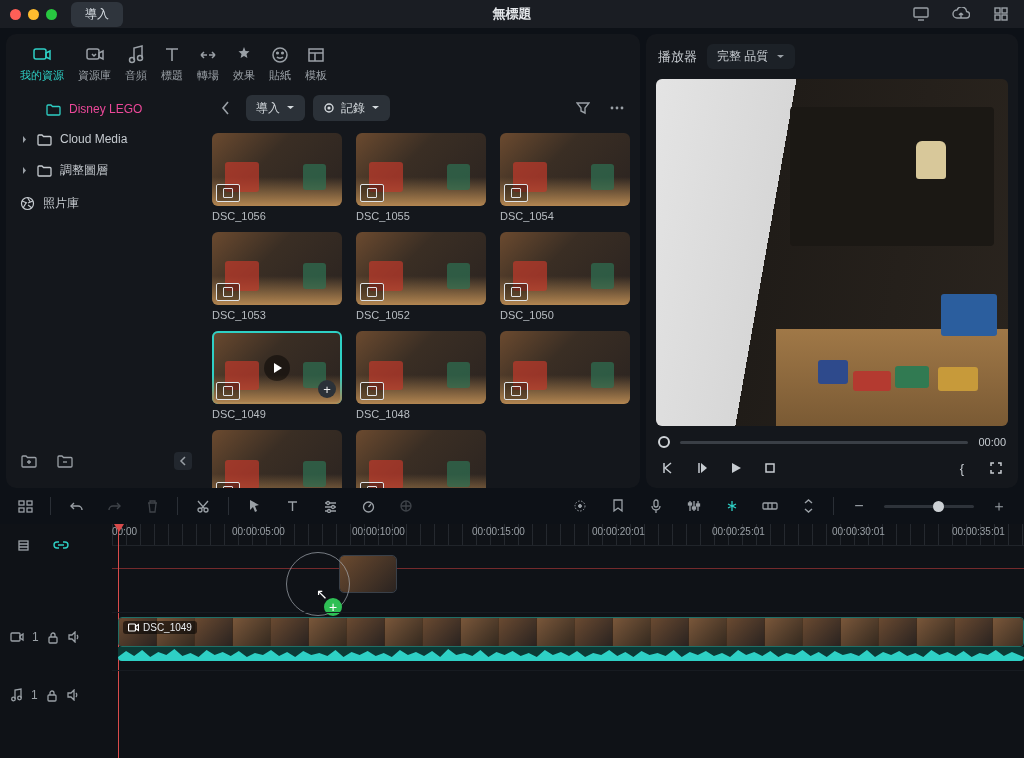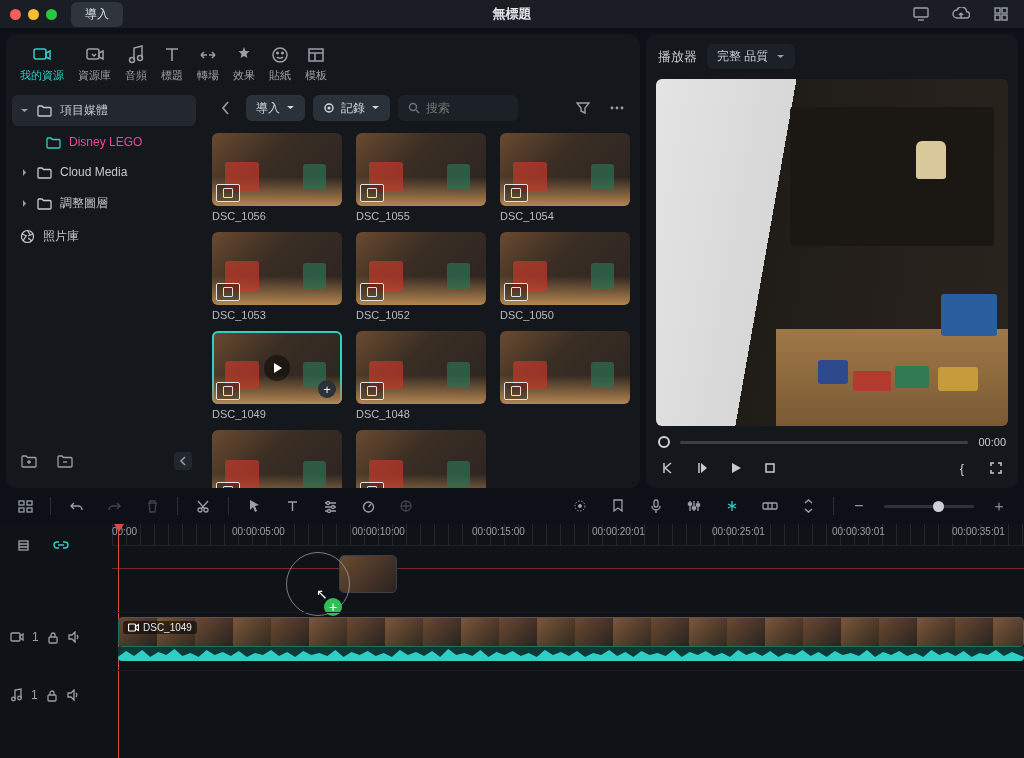--- a/index.html
+++ b/index.html
@@ -224,29 +224,20 @@
               <rect x="2" y="2" width="14" height="12"></rect>
               <path d="M2 6h14M8 6v8"></path>
             </svg>
           </span>
           <span>模板</span>
         </div>
       </div>
     <div class="media-body">
 
       <div class="tree">
-        <div class="treeItem sel">
-          <svg width="9" height="9" viewBox="0 0 9 9" fill="#9aa0a6">
-              <path d="M1 3l3.5 3L8 3z"></path>
-            </svg>
-          <svg width="15" height="13" viewBox="0 0 15 13" fill="none" stroke="#c6cbd0" stroke-width="1.3">
-              <path d="M1 3a1 1 0 011-1h3l1.5 1.5H13a1 1 0 011 1V11a1 1 0 01-1 1H2a1 1 0 01-1-1V3z"></path>
-            </svg>
-          <span>項目媒體</span>
-        </div>
         <div class="treeItem child">
           <svg width="15" height="13" viewBox="0 0 15 13" fill="none" stroke="#2ed0c5" stroke-width="1.3">
               <path d="M1 3a1 1 0 011-1h3l1.5 1.5H13a1 1 0 011 1V11a1 1 0 01-1 1H2a1 1 0 01-1-1V3z"></path>
             </svg>
           <span>Disney LEGO</span>
         </div>
         <div class="treeItem">
           <svg width="9" height="9" viewBox="0 0 9 9" fill="#9aa0a6">
               <path d="M3 1l3 3.5L3 8z"></path>
             </svg>
@@ -308,27 +299,20 @@
           </div>
           <div class="pill">
             <svg width="12" height="12" viewBox="0 0 12 12">
                 <circle cx="6" cy="6" r="4" fill="none" stroke="currentColor" stroke-width="1.4"></circle>
                 <circle cx="6" cy="6" r="1.6" fill="currentColor"></circle>
               </svg>
             <span>記錄</span>
             <svg width="9" height="6" viewBox="0 0 9 6" fill="currentColor">
                 <path d="M1 1l3.5 3L8 1z"></path>
               </svg>
-          </div>
-          <div class="searchBox">
-            <svg width="12" height="12" viewBox="0 0 12 12" fill="none" stroke="currentColor" stroke-width="1.4">
-                <circle cx="5" cy="5" r="3.5"></circle>
-                <path d="M8 8l3 3"></path>
-              </svg>
-            <input style="background: none; border: none; outline: none; color: rgb(198, 203, 208); width: 80px; font-size: 12px;" placeholder="搜索">
           </div>
           <span class="sp"></span>
           <span class="iconBtn">
               <svg width="14" height="14" viewBox="0 0 14 14" fill="none" stroke="currentColor" stroke-width="1.4">
                 <path d="M1 2h12L9 7v5l-4-2V7L1 2z"></path>
               </svg>
             </span>
           <span class="iconBtn">
               <svg width="14" height="4" viewBox="0 0 14 4" fill="currentColor">
                 <circle cx="2" cy="2" r="1.4"></circle>

